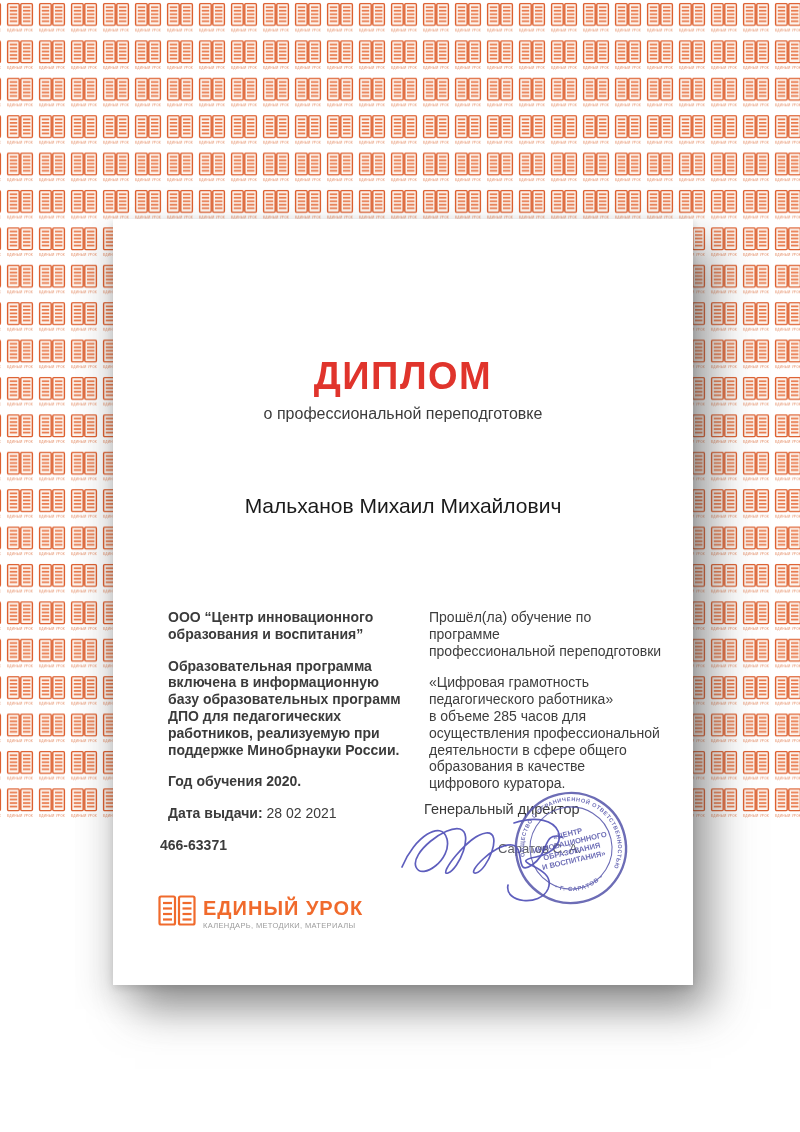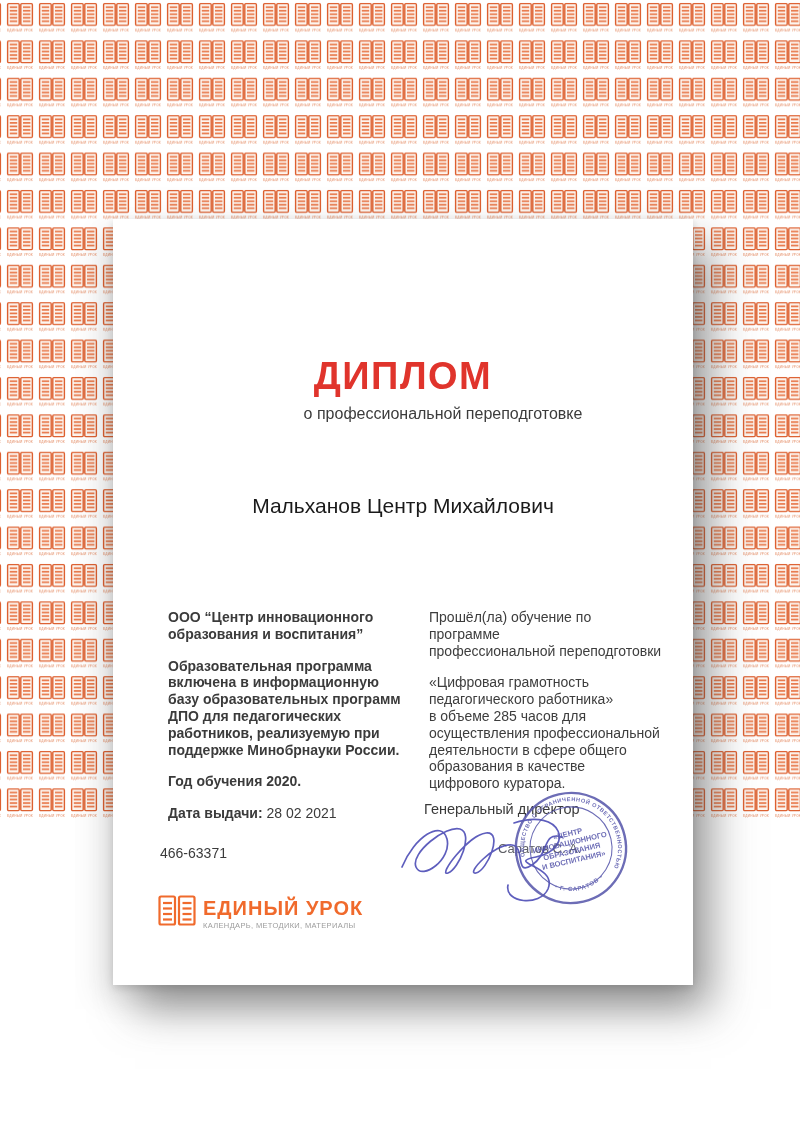--- a/index.html
+++ b/index.html
@@ -12,33 +12,33 @@
     position:absolute; left:113px; top:219px; width:580px; height:766px;
     background:#ffffff;
     box-shadow: 20px 26px 40px -2px rgba(70,70,70,.55), 0 3px 8px rgba(0,0,0,.14), -12px 14px 28px rgba(0,0,0,.10);
   }
   .title{
     position:absolute; left:0; top:136px; width:100%; text-align:center;
     font-size:38px; font-weight:bold; letter-spacing:1.5px; color:#e0342c;
   }
   .subtitle{
     position:absolute; left:0; top:186px; width:100%; text-align:center;
-    font-size:16px; color:#3c3c3c;padding-left:40px;
+    font-size:16px; color:#3c3c3c;
   }
   .recipient{
     position:absolute; left:0; top:275px; width:100%; text-align:center;
     font-size:21px; color:#1a1a1a;
   }
   .col{position:absolute; top:390px; font-size:14px; line-height:16.8px; color:#3b3b3b;}
   .col p{margin:0 0 15px 8px; white-space:pre-line;}
   .col-left{left:47px; width:252px; font-weight:bold;}
   .col-right{left:308px; width:242px; font-weight:normal; color:#3d3d3d;}
   .meta-line{margin:0;}
   .date-value{font-weight:normal; margin-left:4px;}
-  .serial{font-weight:normal; margin-top:23px;}
+  .serial{font-weight:bold; margin-top:15px;}
   .director{position:absolute; left:311px; top:582px; font-size:14.5px; color:#3a3a3a;}
   .signature-svg{position:absolute; left:283px; top:590px; z-index:2;}
   .signatory-name{position:absolute; left:385px; top:622px; font-size:13px; color:#5f6066; z-index:1;}
   .stamp-svg{position:absolute; left:399px; top:570px; z-index:3; transform:rotate(-13deg); opacity:.88;}
   .logo{position:absolute; left:45px; top:676px; display:flex; align-items:flex-start;}
   .logo-text{margin-left:7px; padding-top:3px;}
   .logo-name{font-size:20px; font-weight:bold; color:#f06a2c; letter-spacing:1px; line-height:20px;}
   .logo-tagline{font-size:7.5px; font-weight:normal; color:#9c9c9c; letter-spacing:.35px; margin-top:3px;}
 </style>
 </head>
@@ -68,21 +68,21 @@
         <text x="16" y="30.6" text-anchor="middle" font-size="3.2" font-weight="bold" fill="#e07a4c" opacity="0.65" letter-spacing="0.2">ЕДИНЫЙ УРОК</text>
       </pattern>
     </defs>
     <rect width="800" height="822" fill="url(#bookTile)"></rect>
   </svg>
 
   <div class="page">
 
     <div class="title">ДИПЛОМ</div>
     <div class="subtitle">о профессиональной переподготовке</div>
-    <div class="recipient">Мальханов Центр Михайлович</div>
+    <div class="recipient">Мальханов Михаил Михайлович</div>
 
     <div class="col col-left">
       <p>ООО “Центр инновационного
 образования и воспитания”</p>
       <p>Образовательная программа
 включена в информационную
 базу образовательных программ
 ДПО для педагогических
 работников, реализуемую при
 поддержке Минобрнауки России.</p>

